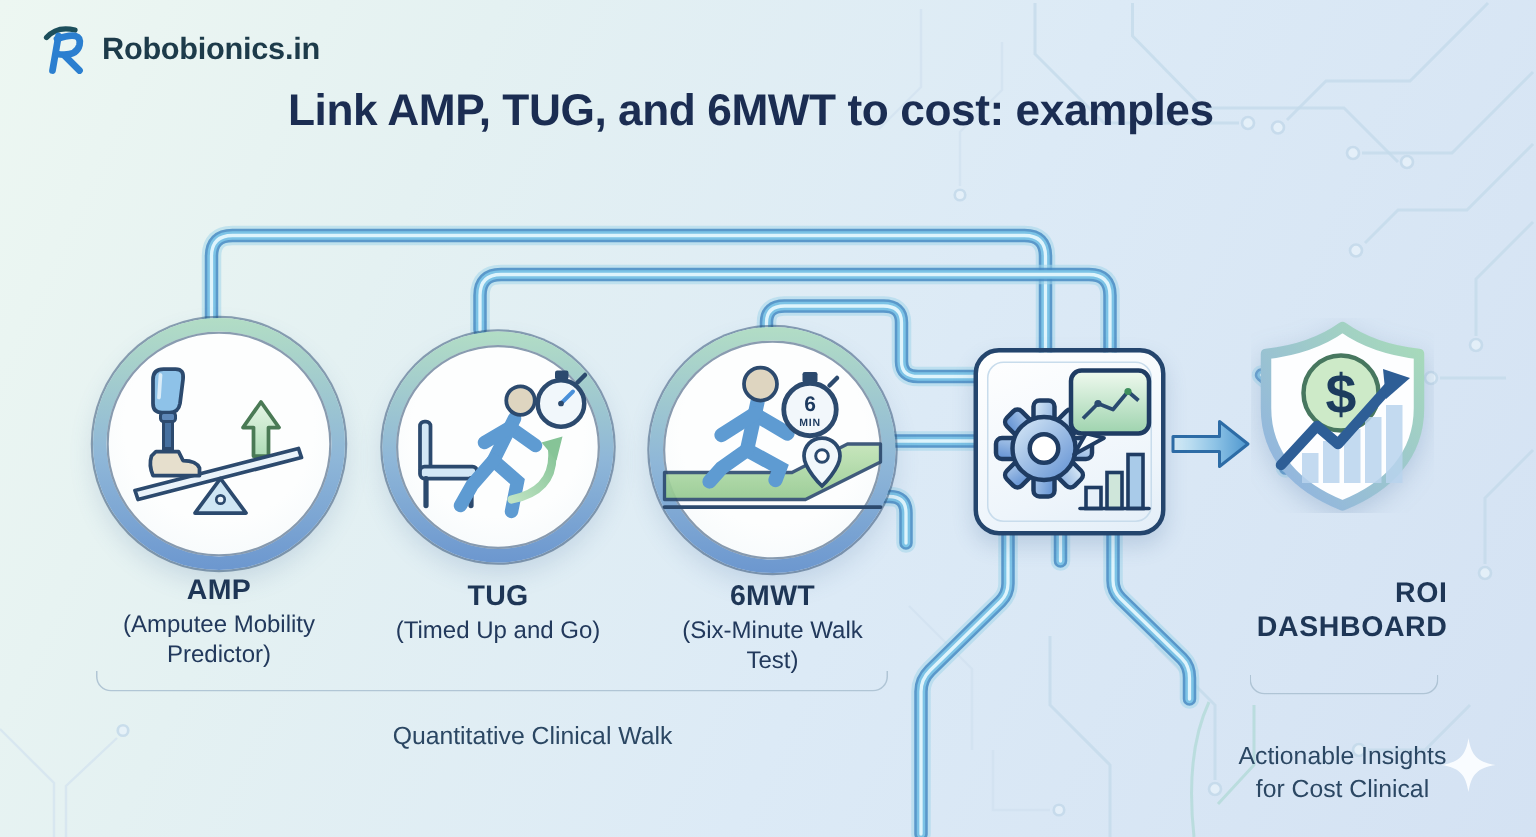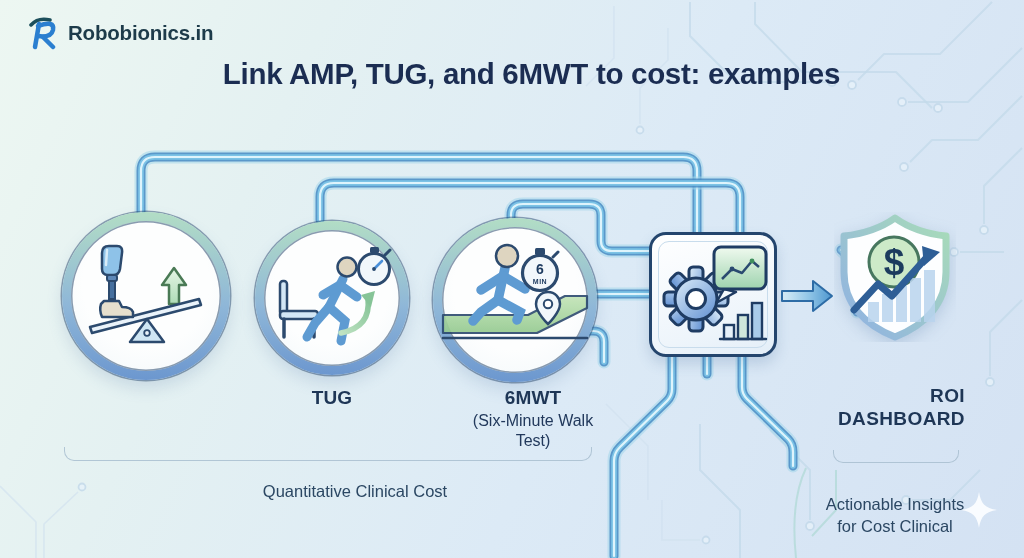--- a/index.html
+++ b/index.html
@@ -6,21 +6,21 @@
   #canvas{
     position:relative;width:1024px;height:558px;overflow:hidden;
     font-family:"Liberation Sans",sans-serif;
     background:linear-gradient(115deg,#edf7f2 0%,#e4f1f2 26%,#dceaf6 58%,#d4e2f3 100%);
   }
   .layer{position:absolute;left:0;top:0;}
   
   .logo{position:absolute;left:26px;top:16px;display:flex;align-items:center;gap:8px;justify-content:center;}
   .logo-text{font-size:20.5px;font-weight:700;color:#1d3b4a;letter-spacing:-0.2px;}
   
-  .title{position:absolute;left:192px;top:57px;width:648px;text-align:right;
+  .title{position:absolute;left:192px;top:57px;width:648px;text-align:left;
     font-size:29.5px;font-weight:700;color:#1b2d52;letter-spacing:-0.3px;}
   
   .pl0{fill:none;stroke:#a3d6e9;stroke-width:13;opacity:.55;stroke-linecap:round;stroke-linejoin:round;}
   .pl1{fill:none;stroke:#4186c0;stroke-width:9;opacity:.8;stroke-linecap:round;stroke-linejoin:round;}
   .pl2{fill:none;stroke:#7cc3e6;stroke-width:5.6;stroke-linecap:round;stroke-linejoin:round;}
   .pl3{fill:none;stroke:#e4f7fd;stroke-width:2.2;opacity:.95;stroke-linecap:round;stroke-linejoin:round;}
   
   .tr{fill:none;stroke:#c3d9ea;stroke-width:2;opacity:.75;}
   .trf{fill:none;stroke:#cfdfee;stroke-width:1.6;opacity:.6;}
   .trt{fill:none;stroke:#aed8d4;stroke-width:2;opacity:.7;}
@@ -346,36 +346,41 @@
         <rect x="76" y="66" width="11" height="44"></rect>
         <rect x="90" y="58" width="11" height="52"></rect>
       </g>
       <g>
         <path d="M20,98 L44,72 L58,84 L92,46" fill="none" stroke="#2e5e96" stroke-width="7" stroke-linecap="round" stroke-linejoin="round"></path>
         <polygon points="88,34 106,40 90,54" fill="#2e5e96"></polygon>
       </g>
     </svg>
   </div>
 
+  <div class="nodelabel" style="left:61px;top:383px;width:170px;">
+    <div class="abbr">AMP</div>
+    <div class="full">(Amputee Mobility Predictor)</div>
+  </div>
   <div class="nodelabel" style="left:247px;top:387px;width:170px;">
     <div class="abbr">TUG</div>
-  </div>
-  <div class="nodelabel" style="left:468px;top:387px;width:130px;">
+    <div class="full">(Timed Up and Go)</div>
+  </div>
+  <div class="nodelabel" style="left:450px;top:387px;width:130px;">
     <div class="abbr">6MWT</div>
     <div class="full">(Six-Minute Walk Test)</div>
   </div>
   <div class="roilabel">
     <div>ROI</div>
     <div>DASHBOARD</div>
   </div>
 
   <div class="bracket" style="left:64px;top:447px;width:526px;height:13px;"></div>
   <div class="bracket" style="left:833px;top:450px;width:124px;height:12px;"></div>
 
-  <div class="caption" style="left:155px;top:481px;width:400px;">Quantitative Clinical Cost</div>
+  <div class="caption" style="left:155px;top:481px;width:400px;">Quantitative Clinical Walk</div>
   <div class="caption" style="left:805px;top:478px;width:180px;margin-top:16px;">
     <div>Actionable Insights</div>
     <div>for Cost Clinical</div>
   </div>
 
   <svg width="44" height="44" viewBox="0 0 44 44" style="position:absolute;left:957px;top:488px;">
     <path d="M22,4 C24,16 28,20 40,22 C28,24 24,28 22,40 C20,28 16,24 4,22 C16,20 20,16 22,4 Z" fill="#fbfdff" opacity=".95"></path>
   </svg>
 
 </div>

